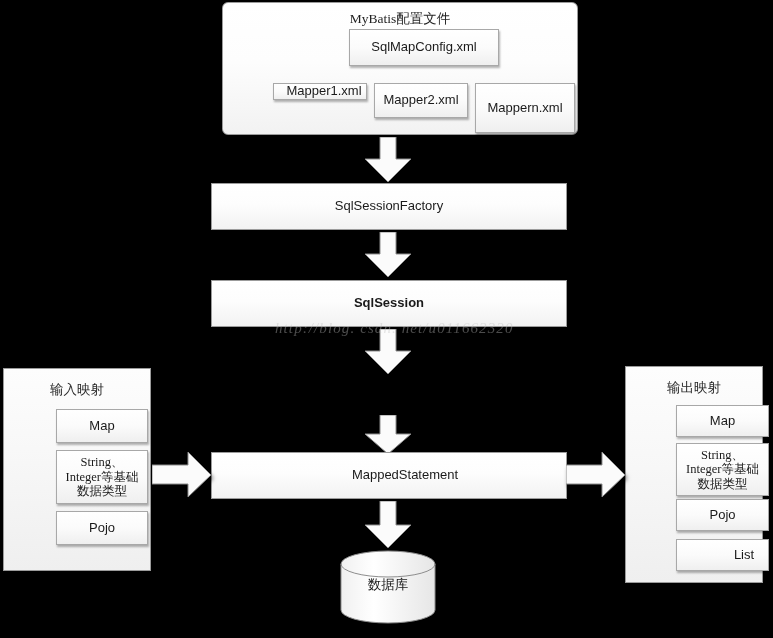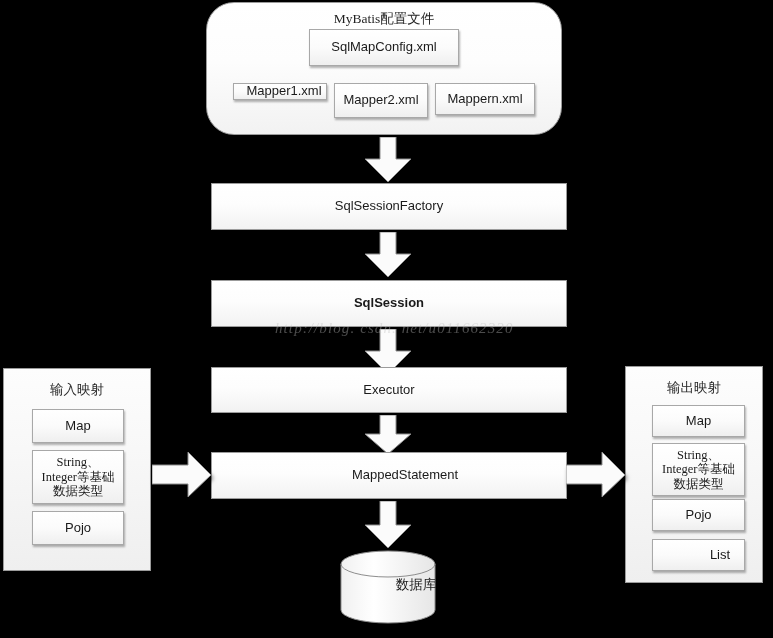--- a/index.html
+++ b/index.html
@@ -32,20 +32,21 @@
     font-size: 13px;
     line-height: 1.25;
   }
   .node.rounded {
     border-radius: 22px;
   }
   .node.inner {
     box-shadow: 1px 2px 2px rgba(0,0,0,0.30);
     border: 1px solid #a8a8a8;
     background: linear-gradient(to bottom, #ffffff 0%, #fbfbfb 50%, #efefef 100%);
+    margin-left: 24px;
   }
   .panel {
     position: absolute;
     box-sizing: border-box;
     background: linear-gradient(to bottom, #fdfdfd 0%, #f8f8f8 40%, #efefef 100%);
     border: 1px solid #9b9b9b;
     box-shadow: 2px 3px 4px rgba(0,0,0,0.6);
   }
   .panel-title {
     position: absolute;
@@ -55,25 +56,25 @@
     font-size: 13.5px;
     color: #2a2a2a;
     font-family: "Liberation Serif", "DejaVu Serif", serif;
   }
   .cjk {
     font-family: "Liberation Serif", "DejaVu Serif", serif;
   }
 
   
   #config-container {
-    left: 206px;
+    left: 222px;
     top: 2px;
     width: 356px;
     height: 133px;
-    border-radius: 28px;
+    border-radius: 6px;
     display: block;
   }
   #config-title {
     position: absolute;
     top: 8px;
     left: 0;
     right: 0;
     text-align: center;
     font-size: 13.5px;
     color: #1f1f1f;
@@ -101,21 +102,20 @@
   #db-label {
     position: absolute;
     left: 340px;
     top: 576px;
     width: 96px;
     text-align: center;
     font-size: 13.5px;
     color: #1a1a1a;
     font-family: Liberation Mono, monospace;
     pointer-events: none;
-    margin-left: 28px;
   }
 
   
   #watermark {
     position: absolute;
     left: 275px;
     top: 320px;
     font-family: "Liberation Serif", "DejaVu Serif", serif;
     font-size: 15px;
     letter-spacing: 1.1px;
@@ -136,21 +136,21 @@
     <div class="node inner" style="left:102px; top:26px; width:150px; height:37px;">
       <span>SqlMapConfig.xml</span>
     </div>
 
     <div class="node inner" style="left:26px; top:80px; width:94px; height:17px;padding-left:8px;">
       <span>Mapper1.xml</span>
     </div>
     <div class="node inner" style="left:127px; top:80px; width:94px; height:35px;">
       <span>Mapper2.xml</span>
     </div>
-    <div class="node inner" style="left:228px; top:80px; width:100px; height:32px;">
+    <div class="node inner" style="left:228px; top:80px; width:100px; height:50px;">
       <span>Mappern.xml</span>
     </div>
   </div>
 
   <svg class="arrow-down" style="left:364px; top:137px;" width="48" height="46" viewBox="0 0 48 46">
     <polygon points="16,0 32,0 32,22 47,22 24,45 1,22 16,22" fill="#fbfbfb" stroke="#8d8d8d" stroke-width="1"></polygon>
   </svg>
 
   <div class="node" style="left:211px; top:183px; width:356px; height:47px;">
     <span>SqlSessionFactory</span>
@@ -161,23 +161,20 @@
   </svg>
 
   <div class="node" style="left:211px; top:280px; width:356px; height:47px;font-weight:bold;">
     <span>SqlSession</span>
   </div>
 
   <svg class="arrow-down" style="left:364px; top:329px;" width="48" height="46" viewBox="0 0 48 46">
     <polygon points="16,0 32,0 32,22 47,22 24,45 1,22 16,22" fill="#fbfbfb" stroke="#8d8d8d" stroke-width="1"></polygon>
   </svg>
 
-  <div class="node" style="left:211px; top:367px; width:356px; height:46px;">
-    <span>Executor</span>
-  </div>
 
   <svg class="arrow-down" style="left:364px; top:415px;" width="48" height="40" viewBox="0 0 48 40">
     <polygon points="16,0 32,0 32,19 47,19 24,39 1,19 16,19" fill="#fbfbfb" stroke="#8d8d8d" stroke-width="1"></polygon>
   </svg>
 
   <div class="node" style="left:211px; top:452px; width:356px; height:47px;padding-left:32px;">
     <span>MappedStatement</span>
   </div>
 
   <svg class="arrow-down" style="left:364px; top:501px;" width="48" height="48" viewBox="0 0 48 48">

